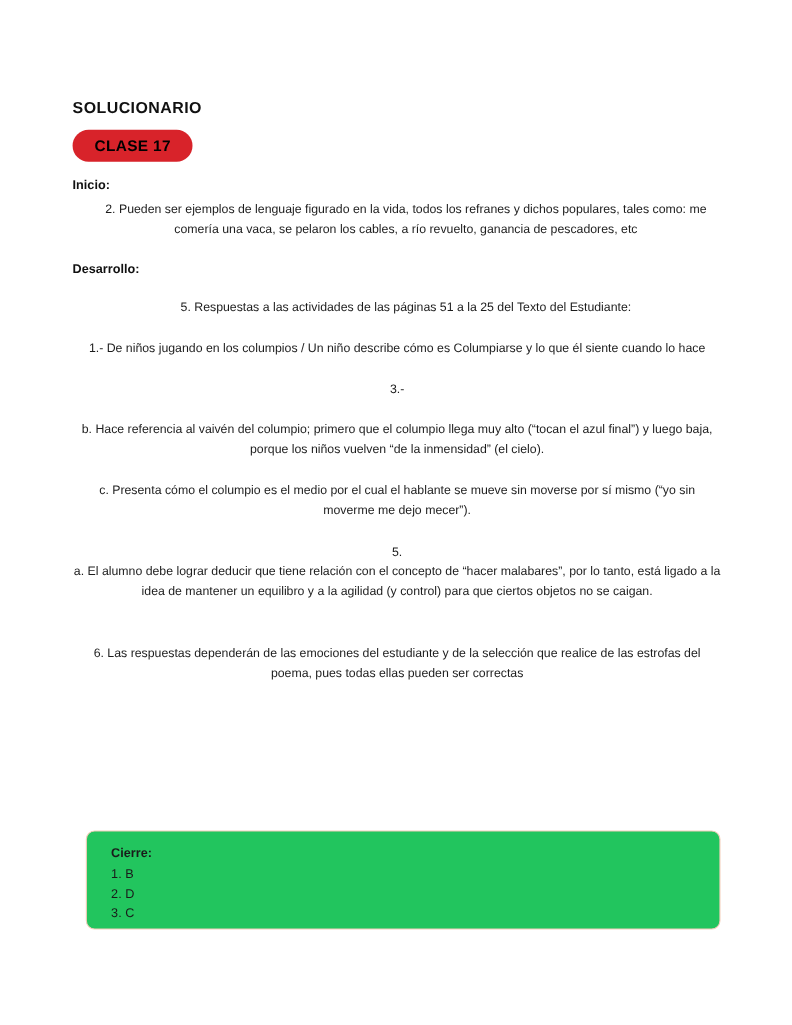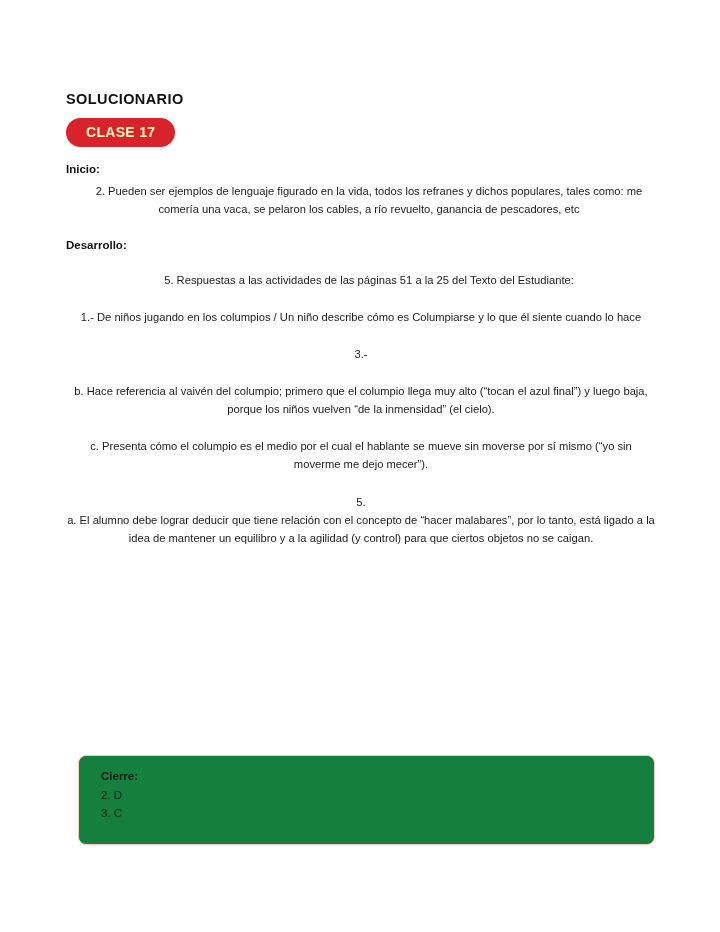--- a/index.html
+++ b/index.html
@@ -31,21 +31,21 @@
     font-size: 14.5px;
     font-weight: bold;
     letter-spacing: 0.4px;
     color: #111111;
     margin: 0 0 10px 0;
     line-height: 1.1;
   }
   .clase-badge {
     display: inline-block;
     background: #d8232a;
-    color: #fef9c3;
+    color: #000000;
     font-size: 14px;
     font-weight: bold;
     letter-spacing: 0.3px;
     padding: 7px 20px 8px 20px;
     border-radius: 20px;
     line-height: 1;
     margin: 0 0 14px 0;
   }
   .section-label {
     font-size: 11.5px;
@@ -65,21 +65,21 @@
   }
   .para.indent {
     margin-left: 16px;
   }
   .cierre-box {
     position: absolute;
     left: 78px;
     top: 755px;
     width: 577px;
     height: 90px;
-    background: #15803d;
+    background: #22c55e;
     border: 1px solid #f3cdb9;
     border-radius: 8px;
     box-sizing: border-box;
     padding: 12px 0 0 22px;
   }
   .cierre-title {
     font-size: 11.5px;
     font-weight: bold;
     color: #1a1a1a;
     line-height: 1.5;
@@ -133,25 +133,27 @@
     <div class="spacer-md"></div>
 
     <p class="para">5.</p>
     <p class="para">a. El alumno debe lograr deducir que tiene relación con el concepto de “hacer malabares”, por lo tanto, está ligado a la idea de mantener un equilibro y a la agilidad (y control) para que ciertos objetos no se caigan.</p>
 
     <div class="spacer-md"></div>
 
 
     <div class="spacer-md"></div>
 
+    <p class="para">6. Las respuestas dependerán de las emociones del estudiante y de la selección que realice de las estrofas del poema, pues todas ellas pueden ser correctas</p>
 
     <div class="spacer-md"></div>
 
 
   </div>
 
   <div class="cierre-box">
     <div class="cierre-title">Cierre:</div>
+    <div class="cierre-item">1. B</div>
     <div class="cierre-item">2. D</div>
     <div class="cierre-item">3. C</div>
   </div>
 
 </div>
 
 </body></html>

